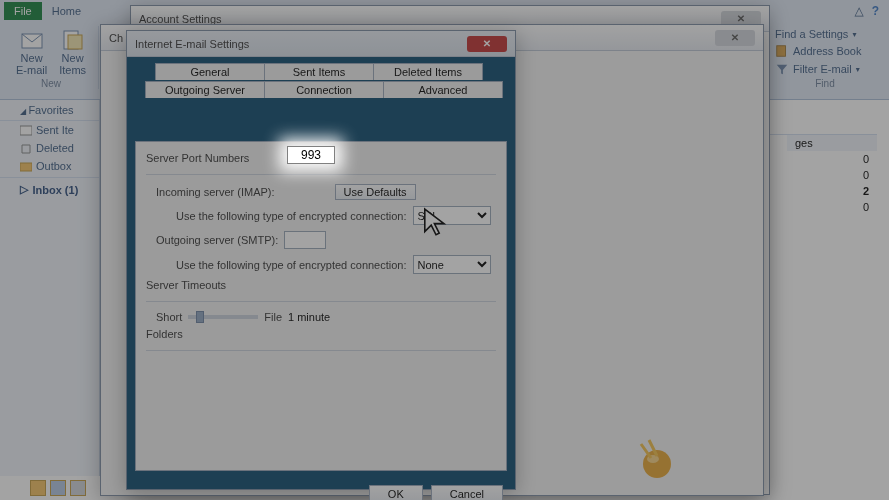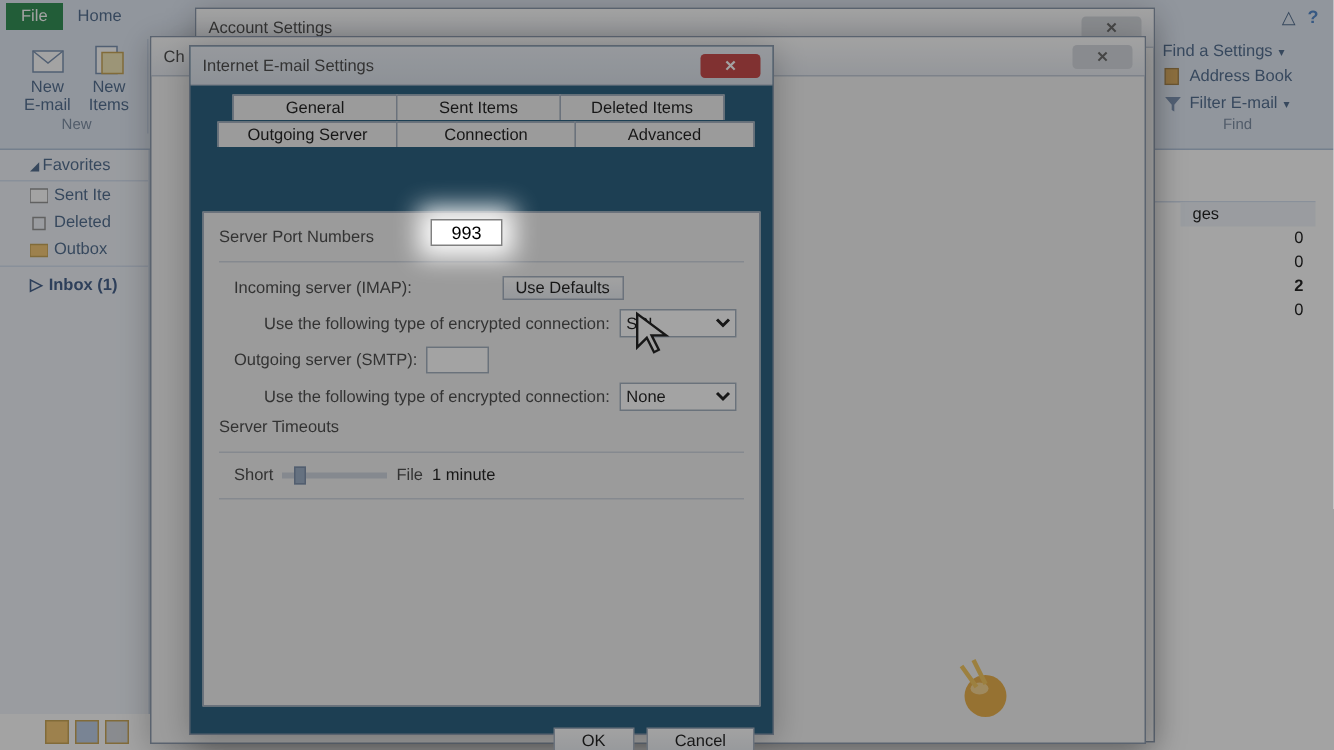--- a/index.html
+++ b/index.html
@@ -278,20 +278,21 @@
       <div class="fieldset-label">Server Timeouts</div>
       <hr class="sep">
       <div class="frow">
         <label>Short</label>
         <div class="slider">
             <div class="thumb"></div>
           </div>
         <label>File</label>
         <span>1 minute</span>
       </div>
+      <div class="fieldset-label">Folders</div>
       <hr class="sep">
     </div>
   </div>
   <div class="foot">
     <span class="btn2">OK</span>
     <span class="btn2">Cancel</span>
   </div>
 </div>
 
 <svg class="cursor-arrow" style="top:206px;left:420px;z-index:60;" viewBox="0 0 20 20">

